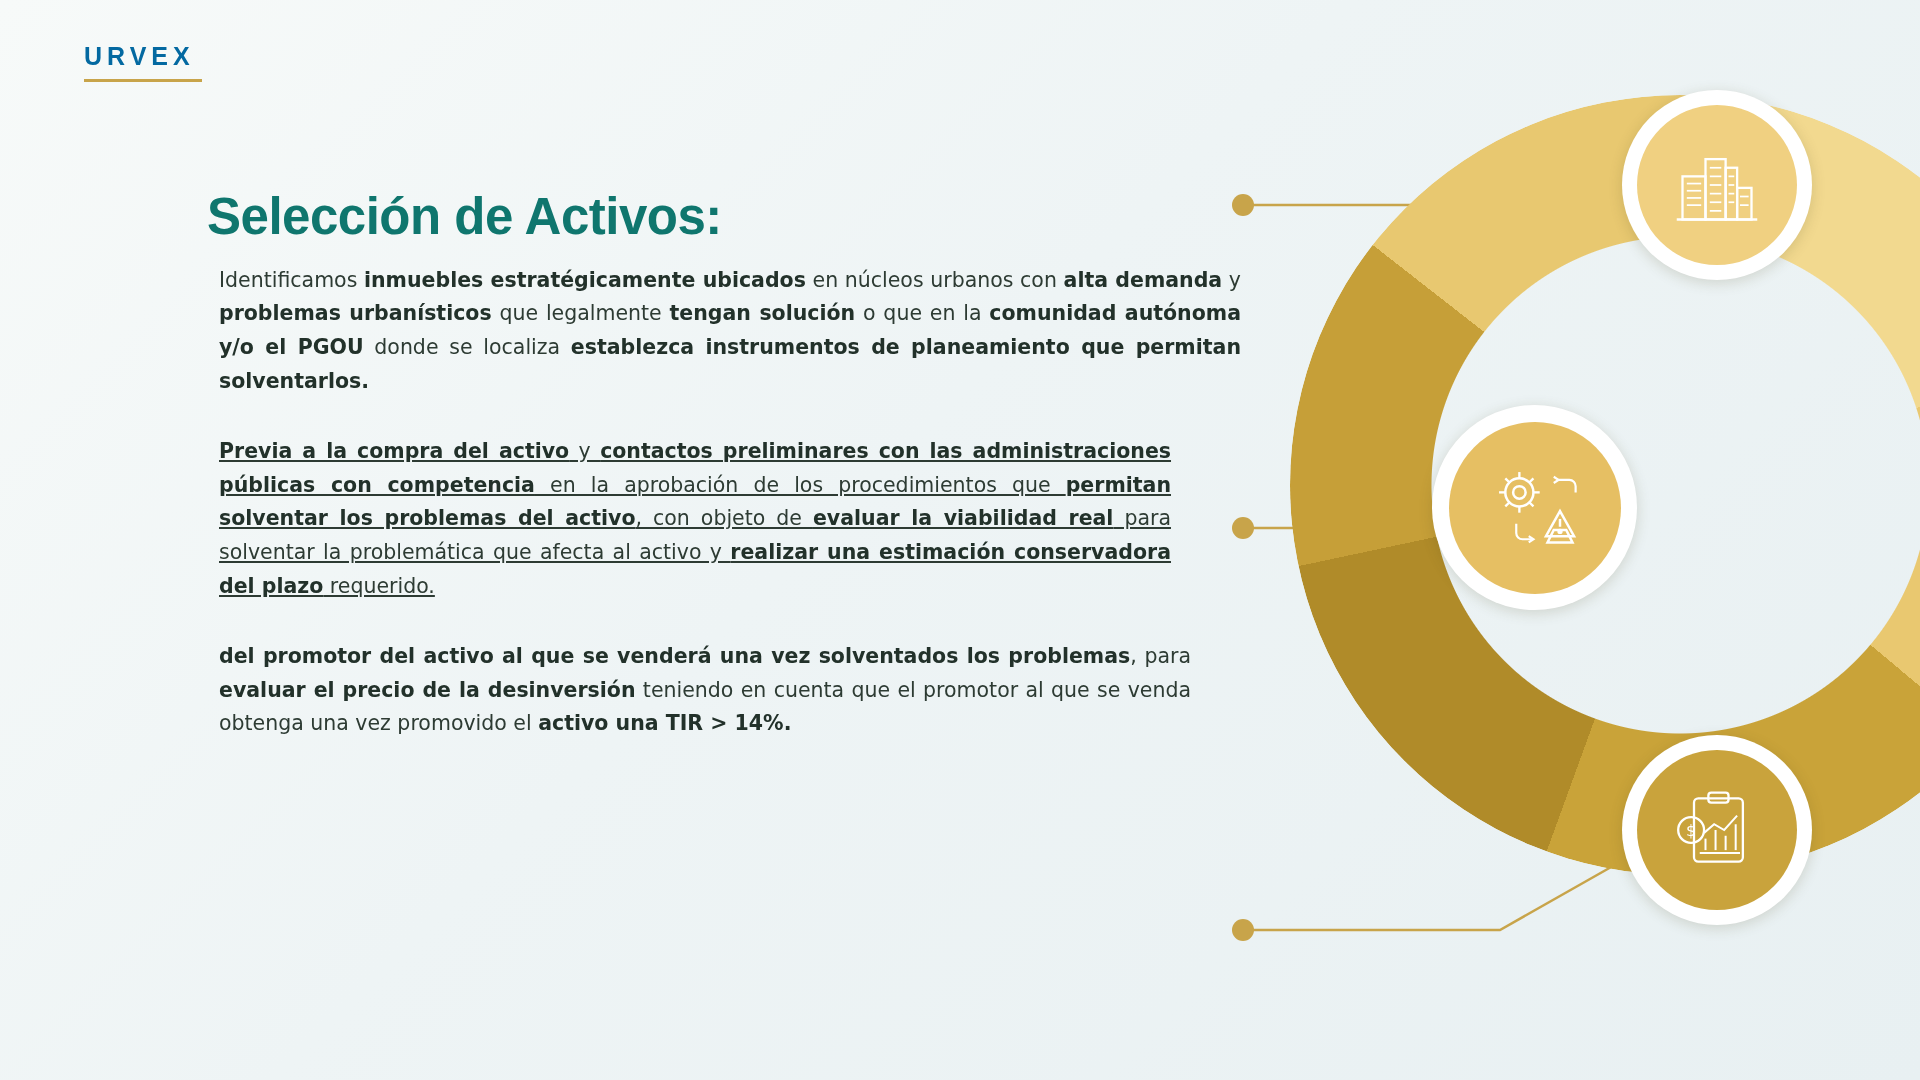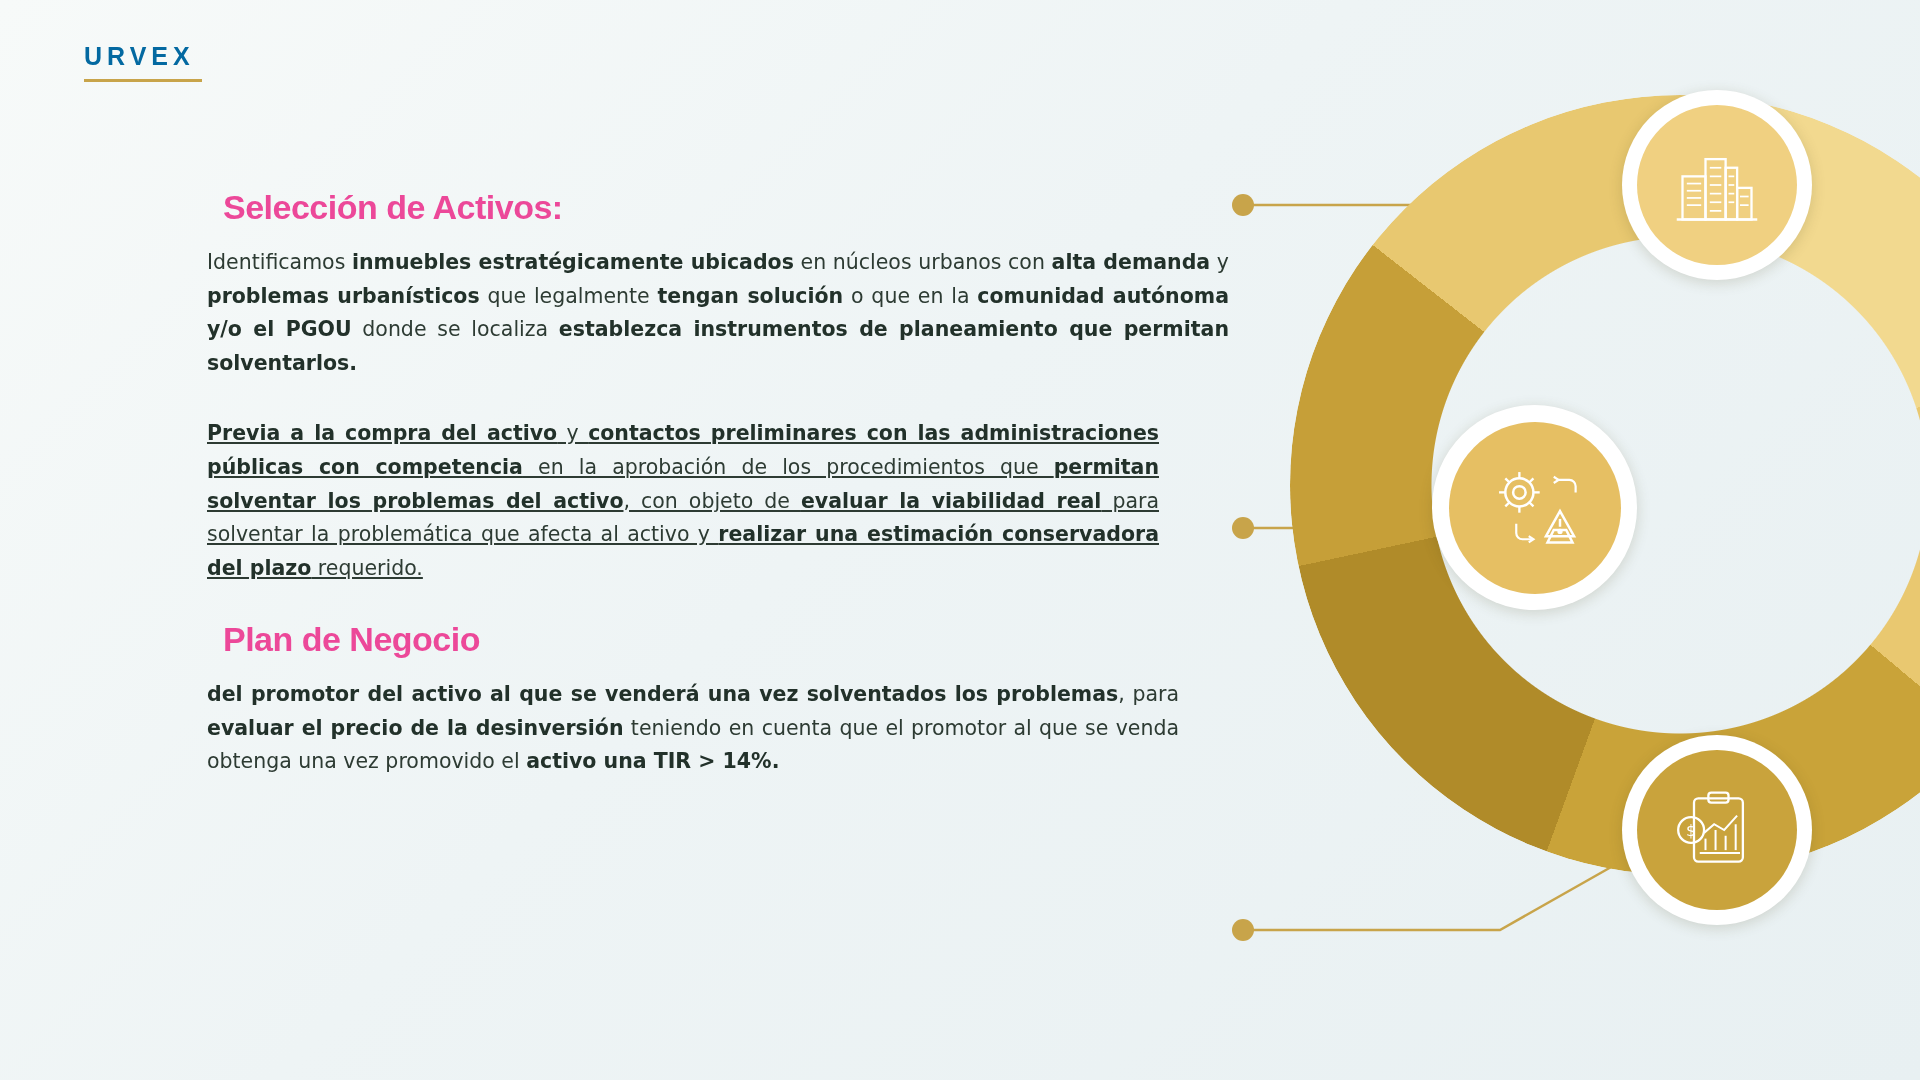--- a/index.html
+++ b/index.html
@@ -63,33 +63,33 @@
     left: 207px;
     top: 190px;
     width: 1020px;
   }
   .section { margin-bottom: 36px; }
   .section:last-child { margin-bottom: 0; }
 
   .sec-title {
     font-family: "Liberation Sans", sans-serif;
     font-weight: 700;
-    font-size: 34px;
-    color: #ec4899;
+    font-size: 51px;
+    color: #0f766e;
     letter-spacing: -0.5px;
-    margin: 0 0 20px 16px;
+    margin: 0 0 20px 0;
     line-height: 1.05;
   }
   .sec-body {
     font-family: "DejaVu Sans", sans-serif;
     font-size: 20.5px;
     line-height: 1.65;
     color: #2d3b33;
     text-align: justify;
-    margin: 0;
+    margin: 12px;
   }
   .sec-body b { font-weight: 700; color: #22312a; }
 
   .w1 { width: 1022px; }
   .w2 { width: 952px; text-decoration: underline; }
   .w3 { width: 972px; }
 
   
   .donut-wrap {
     position: absolute;
@@ -173,21 +173,20 @@
   <div class="section">
     <h2 class="sec-title">Selección de Activos:</h2>
     <p class="sec-body w1">Identificamos <b>inmuebles estratégicamente ubicados</b> en núcleos urbanos con <b>alta demanda</b> y <b>problemas urbanísticos</b> que legalmente <b>tengan solución</b> o que en la <b>comunidad autónoma y/o el PGOU</b> donde se localiza <b>establezca instrumentos de planeamiento que permitan solventarlos.</b></p>
   </div>
 
   <div class="section">
     <p class="sec-body w2"><b>Previa a la compra del activo</b> y <b>contactos preliminares con las administraciones públicas con competencia</b> en la aprobación de los procedimientos que <b>permitan solventar los problemas del activo</b>, con objeto de <b>evaluar la viabilidad real</b> para solventar la problemática que afecta al activo y <b>realizar una estimación conservadora del plazo</b> requerido.</p>
   </div>
 
   <div class="section">
-    <h2 class="sec-title">Plan de Negocio</h2>
     <p class="sec-body w3"><b>del promotor del activo al que se venderá una vez solventados los problemas</b>, para <b>evaluar el precio de la desinversión</b> teniendo en cuenta que el promotor al que se venda obtenga una vez promovido el <b>activo una TIR &gt; 14%.</b></p>
   </div>
 
 </div>
 
 <svg class="connector" width="1920" height="1080" viewBox="0 0 1920 1080">
   <polyline points="1243,205 1500,205 1640,150" fill="none" stroke="#c8a44a" stroke-width="2.5"></polyline>
   <line x1="1243" y1="528" x2="1490" y2="528" stroke="#c8a44a" stroke-width="2.5"></line>
   <polyline points="1243,930 1500,930 1650,845" fill="none" stroke="#c8a44a" stroke-width="2.5"></polyline>
 </svg>

